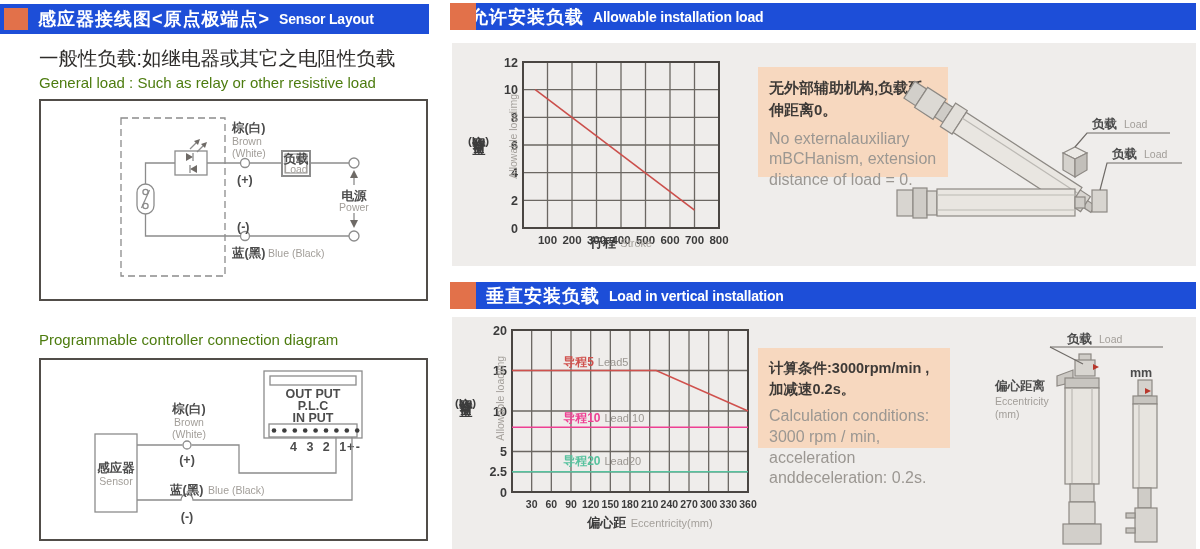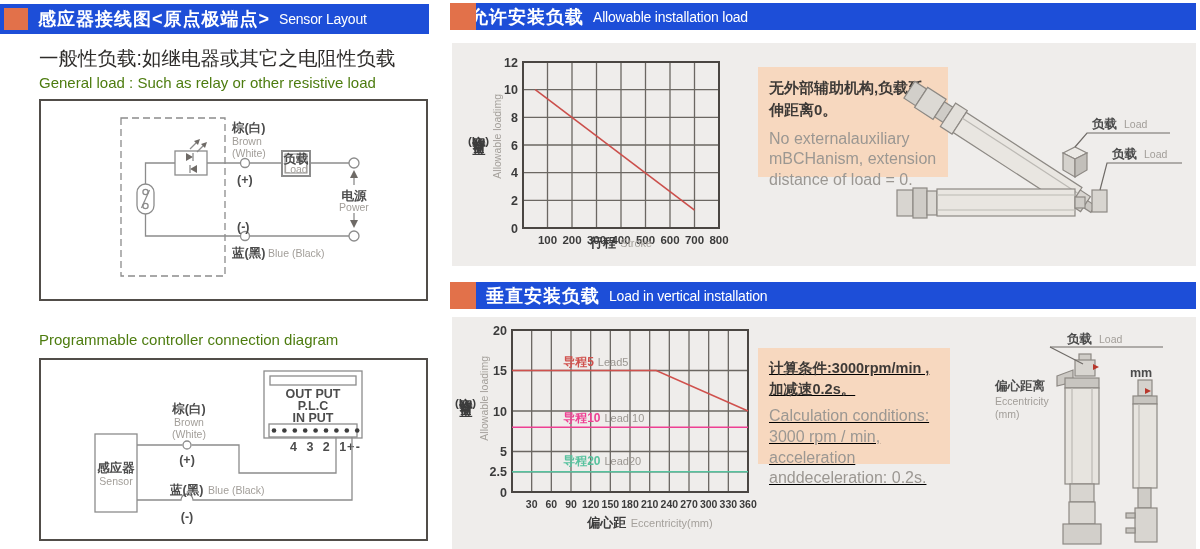--- a/index.html
+++ b/index.html
@@ -2,36 +2,36 @@
 <html><head>
 <meta charset="utf-8">
 <style>
   html,body{margin:0;padding:0;background:#fff;}
   #app{position:relative;width:1200px;height:549px;background:#fff;overflow:hidden;
        font-family:"Liberation Sans","DejaVu Sans",sans-serif;}
   .abs{position:absolute;}
   
   .hdr{background:#1d4ed8;display:flex;align-items:center;box-sizing:border-box;}
   .hdr-zh{color:#fff;font-weight:bold;font-size:18px;letter-spacing:1px;white-space:nowrap;}
-  .hdr-en{color:#fff;font-weight:normal;font-size:14px;margin-left:9px;letter-spacing:-0.2px;white-space:nowrap;}
+  .hdr-en{color:#fff;font-weight:bold;font-size:14px;margin-left:9px;letter-spacing:-0.2px;white-space:nowrap;}
   .sq{position:absolute;background:#e2714a;}
   
   .sec-zh{font-size:19.5px;font-weight:400;color:#2e2c2a;white-space:nowrap;}
   .sec-en{font-size:15px;color:#4d7c0f;white-space:nowrap;}
   
   .dbox{border:2px solid #514d49;background:#fff;box-sizing:border-box;}
   
   .note{background:#f7d8bf;box-sizing:border-box;padding:10px 11px;}
   .note-zh{font-size:15px;font-weight:bold;color:#3e3a37;line-height:1.45;}
   .note-en{font-size:16px;color:#9b9792;line-height:1.3;margin-top:8px;}
   
   .xlab{text-align:center;white-space:nowrap;}
   .xlab-zh{font-size:13px;font-weight:bold;color:#3c3c3c;}
   .xlab-en{font-size:11px;color:#a4a09b;}
-  .ylab{display:flex;align-items:center;gap:2px;}
+  .ylab{display:flex;align-items:center;gap:18px;}
   .ylab-col{display:flex;flex-direction:column;align-items:center;}
   .vzh{writing-mode:vertical-rl;text-orientation:upright;font-size:13px;font-weight:bold;color:#3c3c3c;letter-spacing:2px;}
   .yunit{font-size:11.5px;font-weight:bold;color:#3c3c3c;margin-top:2px;}
   .ylab-en{writing-mode:vertical-rl;transform:rotate(180deg);font-size:10.5px;color:#a4a09b;white-space:nowrap;}
   .panel{background:#efedeb;}
   svg text{font-family:"Liberation Sans","DejaVu Sans",sans-serif;}
   .tz{fill:#4c4c4c;font-size:12.5px;font-weight:bold;}
   .tg{fill:#a29e99;font-size:10.5px;}
   .wire{stroke:#8c8c8c;stroke-width:1.3;fill:none;}
   .wire2{stroke:#8c8c8c;stroke-width:2;fill:#fff;}
@@ -322,21 +322,21 @@
       <span class="vzh">容许荷重</span>
       <span class="yunit">(kg)</span>
     </div>
     <span class="ylab-en">Allowable loadimg</span>
   </div>
   <div class="xlab abs" style="left:532px;top:513px;width:236px;">
     <span class="xlab-zh">偏心距</span>
     <span class="xlab-en">Eccentricity(mm)</span>
   </div>
 
-  <div class="note abs" style="left:758px;top:348px;width:192px;height:116px;text-decoration:underline;">
+  <div class="note abs" style="left:758px;top:348px;width:192px;height:100px;">
     <div class="note-zh" style="font-size:14.5px;">计算条件:3000rpm/min , 加减速0.2s。</div>
     <div class="note-en" style="margin-top:6px;">Calculation conditions: 3000 rpm / min, acceleration anddeceleration: 0.2s.</div>
   </div>
 
   <svg class="abs" style="left:985px;top:320px;" width="210" height="229" viewBox="0 0 210 229">
     <g stroke="#8d8984" stroke-width="1.2">
 
       <g>
         <rect x="94" y="34" width="12" height="8" fill="#cfccc7"></rect>
         <rect x="90" y="40" width="20" height="16" fill="#d8d5d0"></rect>

